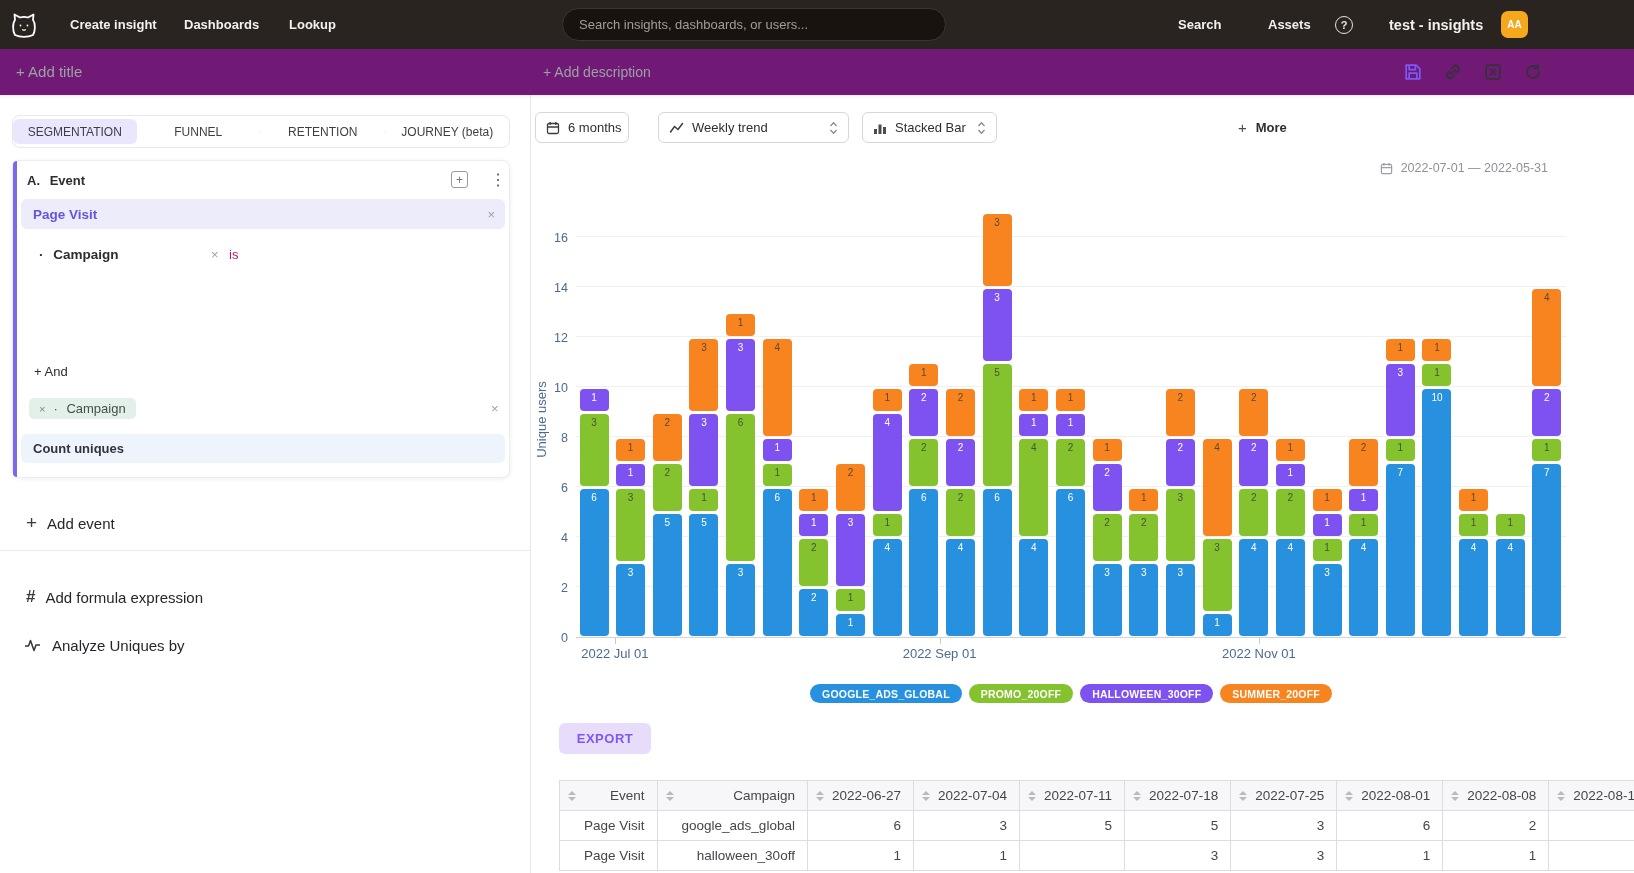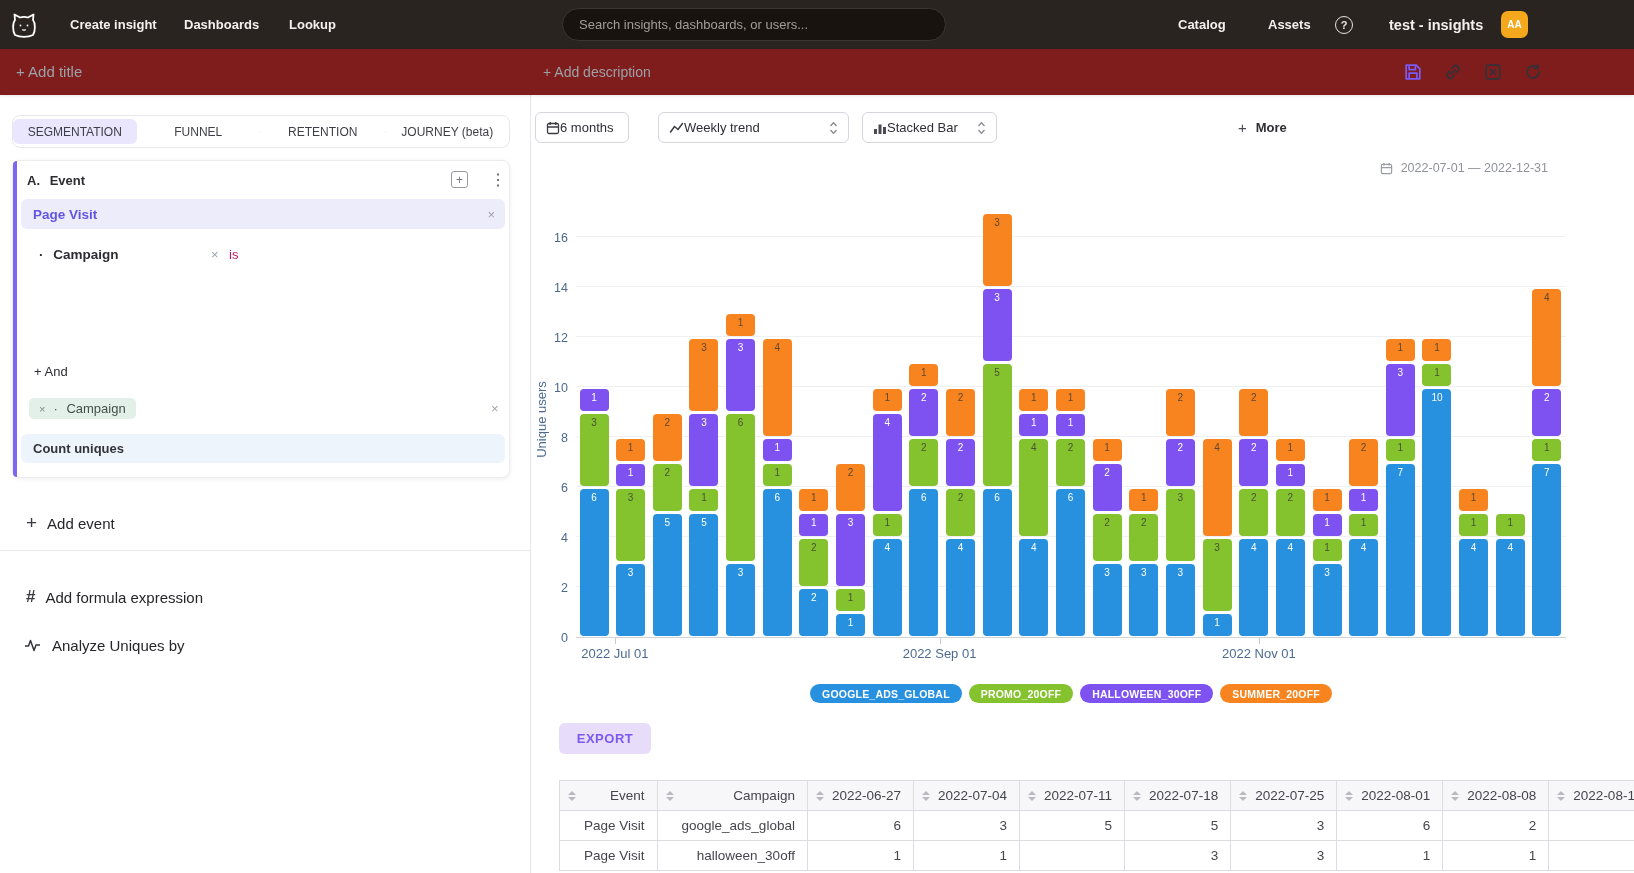--- a/index.html
+++ b/index.html
@@ -16,21 +16,21 @@
     font-size:13px; padding:0 16px; outline:none; font-family:"Liberation Sans",sans-serif;}
   .search::placeholder { color:#a39d98; }
   .helpcircle { position:absolute; left:1335px; top:16px; width:18px; height:18px;
     border:1.5px solid #e9e5e2; border-radius:50%; color:#e9e5e2; font-size:11px;
     display:flex; align-items:center; justify-content:center; font-weight:700;}
   .avatar { position:absolute; left:1501px; top:11px; width:27px; height:27px; border-radius:7px;
     background:#f6a81c; color:#fff; font-size:10px; font-weight:700;
     display:flex; align-items:center; justify-content:center; }
 
   
-  .headerbar { position:absolute; left:0; top:49px; width:1634px; height:46px; background:#7f1d1d;
+  .headerbar { position:absolute; left:0; top:49px; width:1634px; height:46px; background:#701a75;
     box-shadow:0 1px 3px rgba(0,0,0,.10); z-index:5; }
   .ghosttext { position:absolute; color:#9ba1a6; font-size:15px; cursor:text; }
   .hicon { position:absolute; top:13px; width:20px; height:20px; cursor:pointer; }
 
   
   .leftpanel { position:absolute; left:0; top:95px; width:530px; height:778px; background:#fff; }
   .rightpanel { position:absolute; left:530px; top:95px; width:1104px; height:778px;
     background:#fff; border-left:1px solid #e7e7ea; }
 
   
@@ -60,21 +60,21 @@
   .divider { position:absolute; left:0; width:530px; height:1px; background:#e9e9ee; }
 
   .userselect { position:absolute; left:200px; top:533px; width:310px; height:34px;
     border:1px solid #c9c9cf; border-radius:5px; display:flex; align-items:center;
     padding:0 10px; gap:8px; font-size:14px; color:#2f2f35; cursor:pointer; background:#fff; }
   .caret { width:0; height:0; border-left:5px solid transparent; border-right:5px solid transparent;
     border-top:6px solid #8b8b92; margin-left:auto; }
 
   
   .tbtn { position:absolute; top:17px; height:31px; border:1px solid #d6d6dc; border-radius:6px;
-    background:#fff; display:flex; align-items:center; padding:0 10px;
+    background:#fff; display:flex; align-items:center; gap:8px; padding:0 10px;
     font-size:13px; color:#2e2e34; cursor:pointer; }
   .tbtn .lbl { white-space:nowrap; }
   .chev2 { margin-left:auto; }
 
   .daterange { position:absolute; top:66px; right:86px; display:flex; gap:8px; align-items:center;
     color:#8f9298; font-size:12.5px; }
 
   
   .plot { position:absolute; left:45px; top:105px; width:990px; height:438px;
     border-bottom:1px solid #cfd2d6; }
@@ -125,21 +125,21 @@
       <path d="M6 25 C3.5 21 3.5 13 6 10 L5.5 4.5 L11 7.5 C13.5 6.8 16.5 6.8 19 7.5 L24.5 4.5 L24 10 C26.5 13 26.5 21 24 25 C19 27.5 11 27.5 6 25 Z"></path>
       <circle cx="11.5" cy="15.5" r="0.9" fill="#fff" stroke="none"></circle>
       <circle cx="18.5" cy="15.5" r="0.9" fill="#fff" stroke="none"></circle>
       <path d="M13.3 19.5 C14.4 20.4 15.6 20.4 16.7 19.5" stroke-width="1.3"></path>
     </svg>
   </div>
   <span class="navitem" style="left:70px;">Create insight</span>
   <span class="navitem" style="left:184px;">Dashboards</span>
   <span class="navitem" style="left:289px;">Lookup</span>
   <input class="search" placeholder="Search insights, dashboards, or users..." style="">
-  <span class="navitem" style="left:1178px;">Catalog</span>
+  <span class="navitem" style="left:1178px;">Search</span>
   <span class="navitem" style="left:1268px;">Assets</span>
   <div class="helpcircle">
       <span>?</span>
     </div>
   <span class="navitem" style="left:1389px;font-size:14.5px;">test - insights</span>
   <div class="avatar">AA</div>
 </div>
 
 <div class="headerbar">
   <span class="ghosttext" style="left:16px;top:14px;">+ Add title</span>
@@ -292,21 +292,21 @@
     <span style="font-weight:600;">More</span>
   </div>
 
   <div class="daterange">
     <span>
       <svg width="13" height="13" viewBox="0 0 14 14" fill="none" stroke="#9b9ea4" stroke-width="1.3">
         <rect x="1.5" y="2.5" width="11" height="10" rx="1.5"></rect>
           <path d="M4.2 1 v3 M9.8 1 v3 M1.5 6 h11"></path>
       </svg>
     </span>
-    <span>2022-07-01 — 2022-12-31</span>
+    <span>2022-07-01 — 2022-05-31</span>
   </div>
 
   <div class="ylab">
       <span>Unique users</span>
     </div>
 
   <div class="plot">
       <div class="gridline" style="bottom: 50px;"></div>
       <div class="gridline" style="bottom: 100px;"></div>
       <div class="gridline" style="bottom: 150px;"></div>

